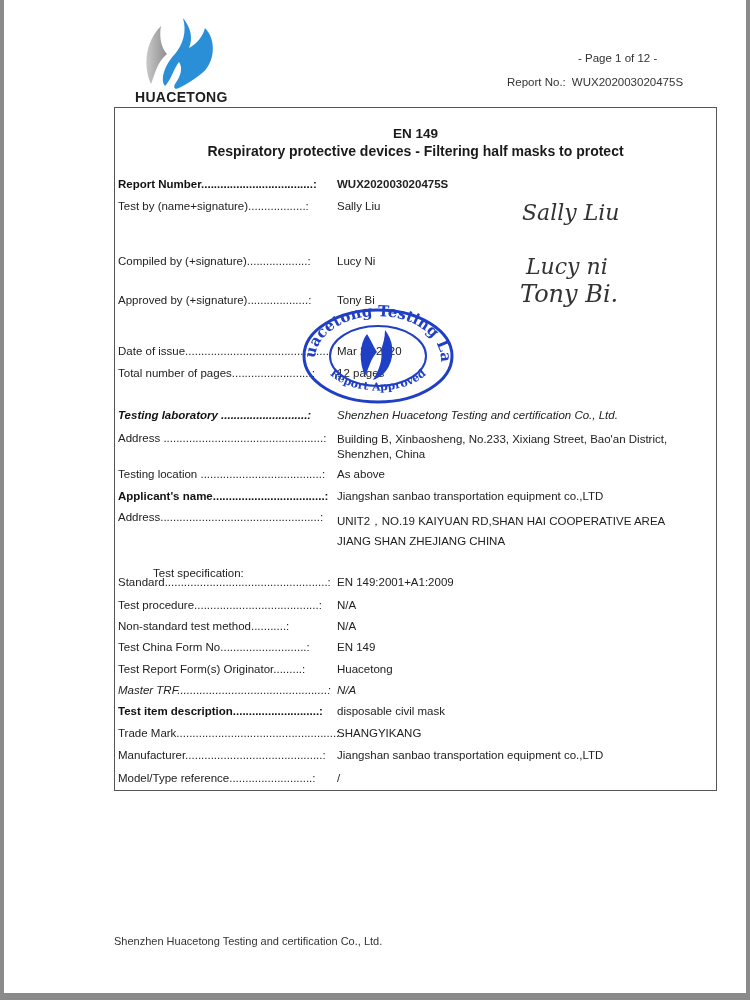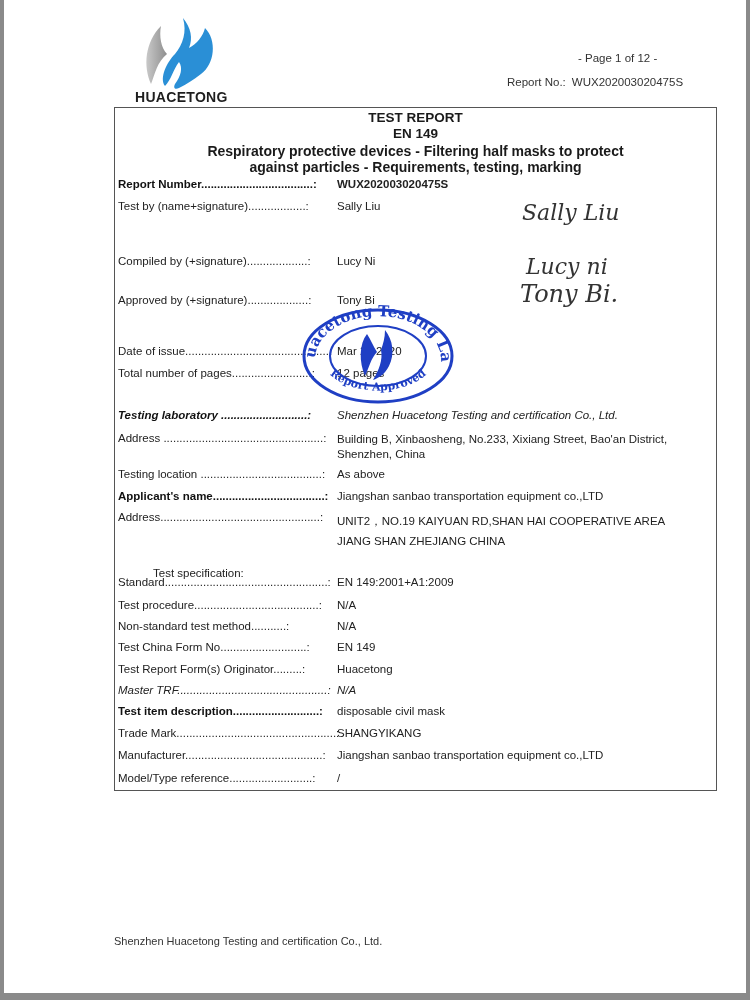--- a/index.html
+++ b/index.html
@@ -55,24 +55,22 @@
     <path d="M52 4 C60 14 62 24 58 34 C66 30 72 22 74 14 C86 26 84 50 70 60 C62 66 56 70 48 74 C44 76 42 74 44 70 C50 62 52 54 48 48 C42 56 40 66 34 72 C28 64 36 48 44 40 C52 30 56 18 52 4 Z" fill="#2a8fd6"></path>
   </svg>
   <div class="logo-text">HUACETONG</div>
 
   <div class="page-num">- Page 1 of 12 -</div>
   <div class="report-no">
     <span class="lbl">Report No.:</span><span>WUX202003020475S</span>
   </div>
 
   <div class="frame">
-    <div class="title t1">TEST REPORT</div>
     <div class="title t2">EN 149</div>
     <div class="title t3">Respiratory protective devices - Filtering half masks to protect</div>
-    <div class="title t4">against particles - Requirements, testing, marking</div>
 
     <div class="row" style="top:70px;">
       <span class="label bold">Report Number...................................:</span>
       <span class="value bold">WUX202003020475S</span>
     </div>
     <div class="row" style="top:92px;">
       <span class="label">Test by (name+signature)..................:</span>
       <span class="value">Sally Liu</span>
     </div>
     <div class="row" style="top:147px;">

